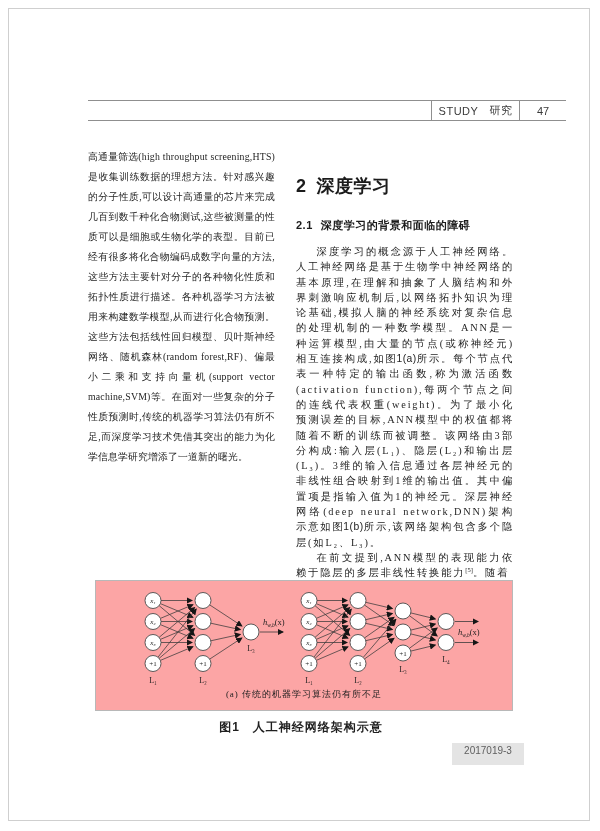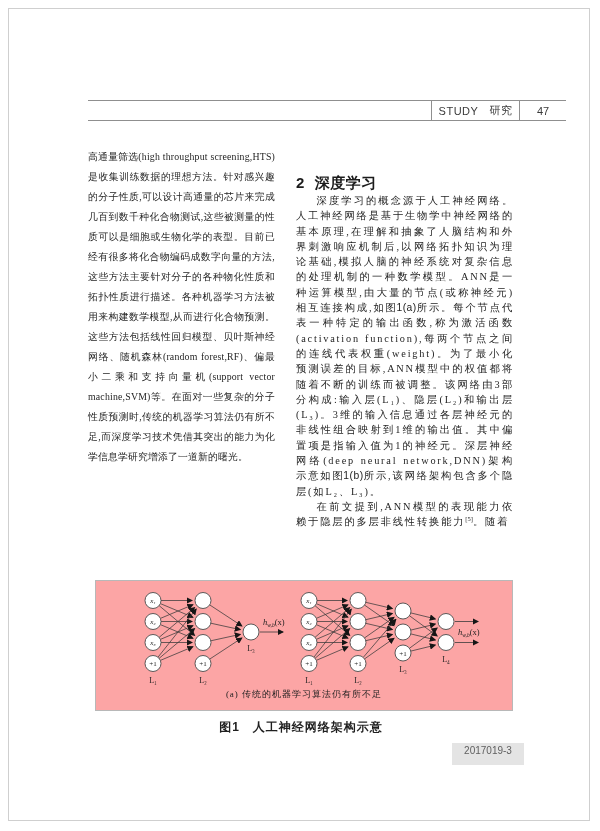--- a/index.html
+++ b/index.html
@@ -12,21 +12,21 @@
   .h-study{width:87px;border-left:1px solid #8f8f8f;display:flex;align-items:center;justify-content:center;gap:11px;
     font-family:"Liberation Sans","DejaVu Sans",sans-serif;font-size:11px;color:#3a3a3a;letter-spacing:0.5px;}
   .h-page{width:46px;border-left:1px solid #8f8f8f;display:flex;align-items:center;justify-content:center;
     font-family:"Liberation Sans","DejaVu Sans",sans-serif;font-size:11px;color:#3a3a3a;}
   
   .col-left{position:absolute;left:88px;top:147px;width:187px;}
   .col-right{position:absolute;left:296px;top:147px;width:218px;}
   .body-p{margin:0;text-align:justify;font-size:9.8px;line-height:20px;text-indent:2em;letter-spacing:0.2px;color:#242424;}
   .no-indent{text-indent:0;}
   .col-right .body-p{font-size:10.3px;letter-spacing:1.8px;line-height:15.3px;}
-  .sec-h{margin:27px 0 0 0;font-family:"Liberation Sans","DejaVu Sans",sans-serif;font-size:15px;font-weight:bold;color:#1b1b1b;letter-spacing:0.5px;}
+  .sec-h{margin:27px 0 0 0;font-family:"Liberation Sans","DejaVu Sans",sans-serif;font-size:18px;font-weight:bold;color:#1b1b1b;letter-spacing:0.5px;}
   .sec-h .sec-t{margin-left:10px;}
   .sub-h{margin:20px 0 11px 0;font-family:"Liberation Sans","DejaVu Sans",sans-serif;font-size:11px;font-weight:bold;color:#1b1b1b;letter-spacing:0.5px;}
   .sub-h .sub-t{margin-left:8px;}
   .figref{font-family:"Liberation Sans","DejaVu Sans",sans-serif;font-weight:normal;letter-spacing:0.5px;}
   .cite{font-size:6.5px;letter-spacing:0;line-height:0;}
   
   .figure-box{position:absolute;left:95px;top:580px;width:418px;height:131px;border:1px solid #b8b8b8;box-sizing:border-box;background:#fca5a5;}
   .nn-svg{display:block;position:absolute;left:0;top:1px;}
   .subcaps{position:absolute;left:0;right:0;top:107px;display:flex;}
   .subcap{flex:1;text-align:center;font-size:9px;letter-spacing:1px;color:#1f1f1f;}
@@ -48,20 +48,21 @@
   </div>
   <div class="h-page">47</div>
 </div>
 
 <div class="col-left">
   <p class="body-p no-indent">高通量筛选(high throughput screening,HTS)是收集训练数据的理想方法。针对感兴趣的分子性质,可以设计高通量的芯片来完成几百到数千种化合物测试,这些被测量的性质可以是细胞或生物化学的表型。目前已经有很多将化合物编码成数字向量的方法,这些方法主要针对分子的各种物化性质和拓扑性质进行描述。各种机器学习方法被用来构建数学模型,从而进行化合物预测。这些方法包括线性回归模型、贝叶斯神经网络、随机森林(random forest,RF)、偏最小二乘和支持向量机(support vector machine,SVM)等。在面对一些复杂的分子性质预测时,传统的机器学习算法仍有所不足,而深度学习技术凭借其突出的能力为化学信息学研究增添了一道新的曙光。</p>
 </div>
 
 <div class="col-right">
   <h2 class="sec-h"><span>2</span><span class="sec-t">深度学习</span></h2>
+  <h3 class="sub-h"><span>2.1</span><span class="sub-t">深度学习的背景和面临的障碍</span></h3>
   <p class="body-p"><span>深度学习的概念源于人工神经网络。人工神经网络是基于生物学中神经网络的基本原理,在理解和抽象了人脑结构和外界刺激响应机制后,以网络拓扑知识为理论基础,模拟人脑的神经系统对复杂信息的处理机制的一种数学模型。ANN是一种运算模型,由大量的节点(或称神经元)相互连接构成,如</span><b class="figref">图1(a)</b><span>所示。每个节点代表一种特定的输出函数,称为激活函数(activation function),每两个节点之间的连线代表权重(weight)。为了最小化预测误差的目标,ANN模型中的权值都将随着不断的训练而被调整。该网络由3部分构成:输入层(L₁)、隐层(L₂)和输出层(L₃)。3维的输入信息通过各层神经元的非线性组合映射到1维的输出值。其中偏置项是指输入值为1的神经元。深层神经网络(deep neural network,DNN)架构示意如</span><b class="figref">图1(b)</b><span>所示,该网络架构包含多个隐层(如L₂、L₃)。</span></p>
   <p class="body-p"><span>在前文提到,ANN模型的表现能力依赖于隐层的多层非线性转换能力</span><sup class="cite">[5]</sup><span>。随着</span></p>
 </div>
 
 <div class="figure-box">
   <svg id="nn-svg" class="nn-svg" width="416" height="105">
       <defs>
         <marker id="arr" markerUnits="userSpaceOnUse" markerWidth="6.5" markerHeight="6.5" refX="5.5" refY="3.25" orient="auto">
           <path d="M0,0 L6.5,3.25 L0,6.5 Z" fill="#161616"></path>
         </marker>

